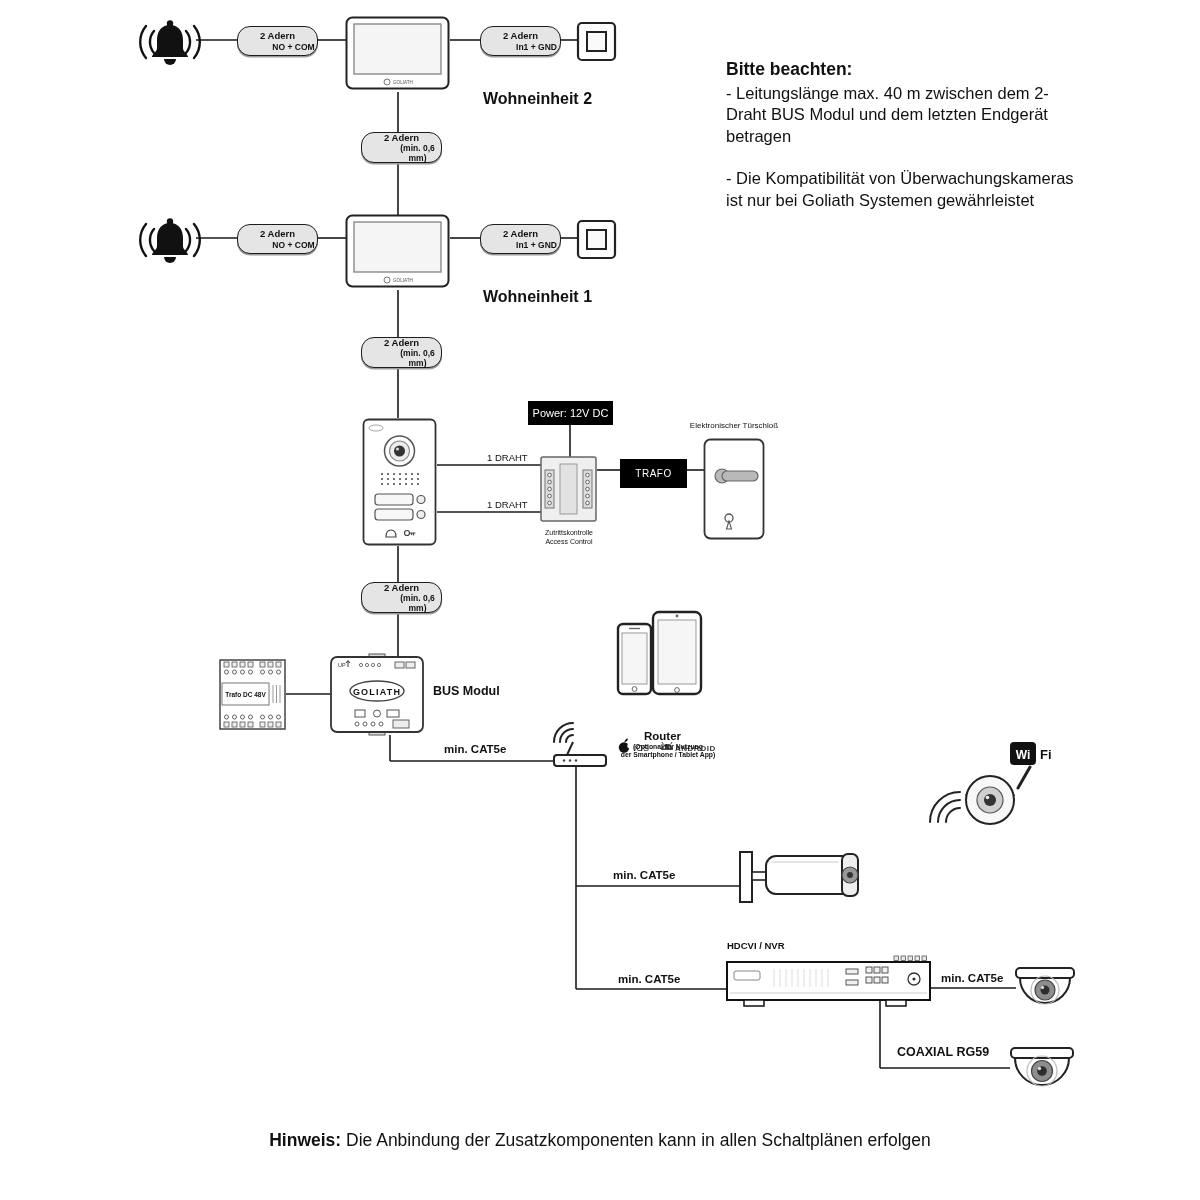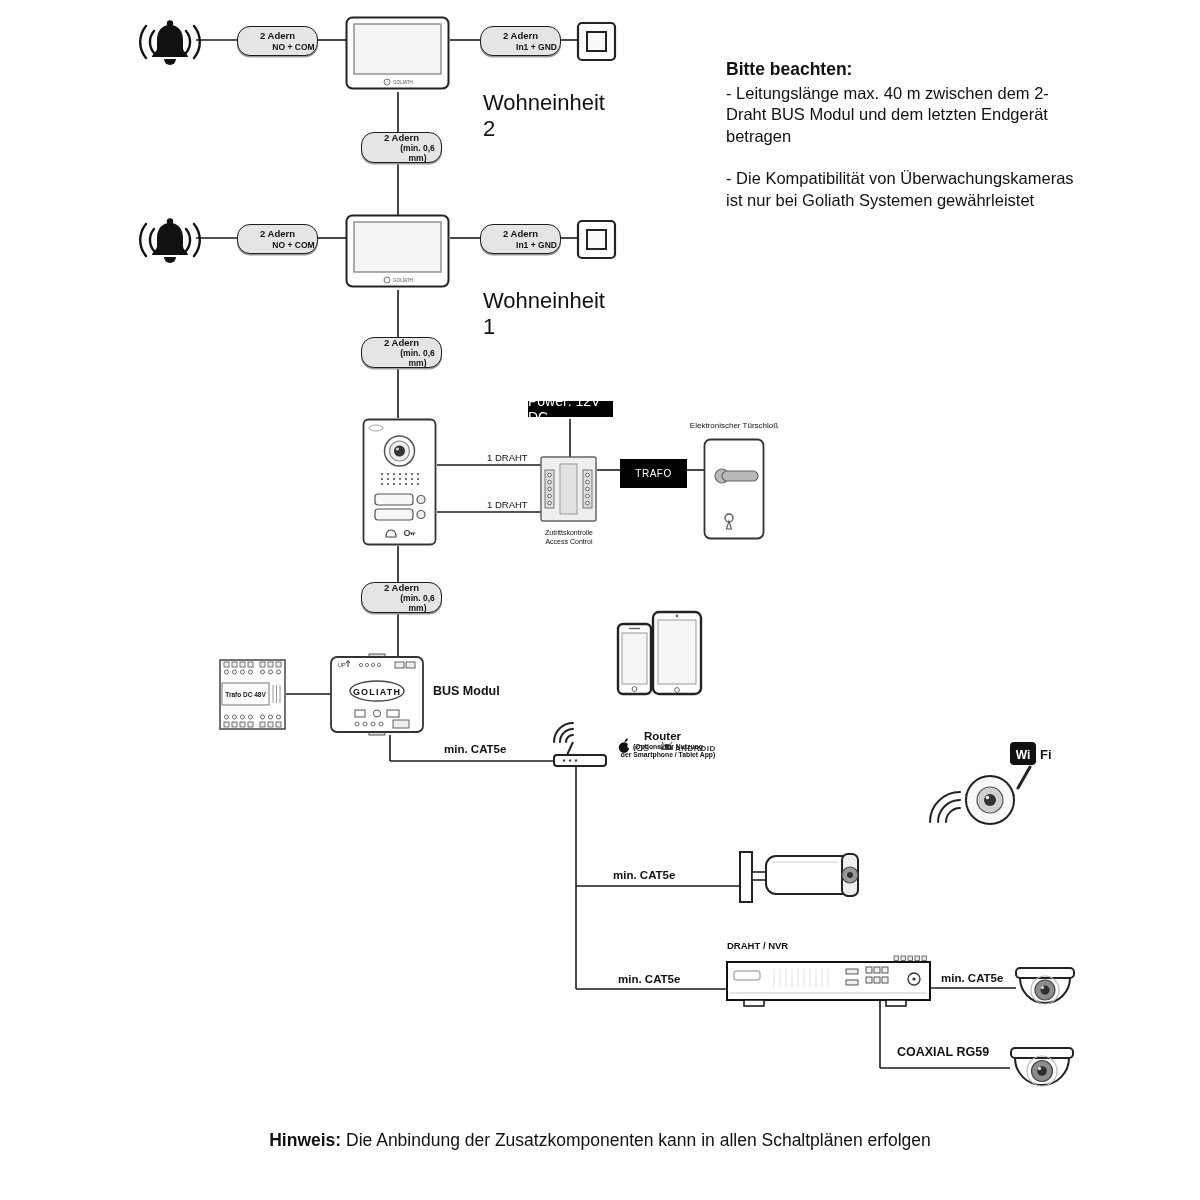--- a/index.html
+++ b/index.html
@@ -5,21 +5,21 @@
   html,body{margin:0;padding:0;background:#fff;}
   #stage{position:relative;width:1200px;height:1200px;font-family:"Liberation Sans",sans-serif;color:#111;overflow:hidden;background:#fff;}
   svg{display:block;overflow:visible;}
   svg text{font-family:"Liberation Sans",sans-serif;}
   .comp{position:absolute;z-index:2;}
   .lines{position:absolute;left:0;top:0;z-index:1;}
   .pill{position:absolute;background:#e5e5e5;border:1.6px solid #1d1d1d;border-radius:13px;box-shadow:0 1.5px 0 #9b9b9b;
         display:flex;flex-direction:column;align-items:center;justify-content:center;z-index:3;text-align:center;}
   .pill .l1{font-size:9.5px;font-weight:bold;line-height:1.2;}
   .pill .l2{font-size:8.5px;font-weight:bold;line-height:1.2;margin-left:32px;}
-  .unit-label{position:absolute;font-size:22px;z-index:2;}
+  .unit-label{position:absolute;font-size:16px;z-index:2;font-weight:bold;}
   .cat5{position:absolute;font-size:11.5px;font-weight:bold;z-index:3;white-space:nowrap;}
   .draht{position:absolute;font-size:9.5px;z-index:3;white-space:nowrap;}
   .blackbox{position:absolute;background:#000;color:#fff;display:flex;align-items:center;justify-content:center;z-index:3;}
   .tinycap{position:absolute;z-index:3;text-align:center;line-height:1.25;}
   #notes{position:absolute;left:726px;top:50px;width:350px;font-size:16.5px;line-height:1.3;z-index:2;}
   #notes .nh{font-weight:bold;font-size:17.5px;margin:8px 0 2px 0;}
   #notes p{margin:0 0 21px 0;}
   #footer{position:absolute;left:0;top:1130px;width:1200px;text-align:center;font-size:17.5px;z-index:2;}
   .b{font-weight:bold;}
 </style>
@@ -197,21 +197,21 @@
       <rect x="13" y="76" width="38" height="11" rx="3" fill="#f7f7f7" stroke="#555" stroke-width="1.2"></rect>
       <circle cx="59" cy="81.5" r="4" fill="#eee" stroke="#555" stroke-width="1.2"></circle>
       <rect x="13" y="91" width="38" height="11" rx="3" fill="#f7f7f7" stroke="#555" stroke-width="1.2"></rect>
       <circle cx="59" cy="96.5" r="4" fill="#eee" stroke="#555" stroke-width="1.2"></circle>
       <path d="M29,112 c-4,0-5,4-5,7 h10 c0-3-1-7-5-7 z" fill="none" stroke="#444" stroke-width="1.2"></path>
       <circle cx="45" cy="115" r="2.5" fill="none" stroke="#444" stroke-width="1.2"></circle>
       <path d="M47.5,115 h6 m-2,0 v2.5 m-2,-2.5 v2" stroke="#444" stroke-width="1.2" fill="none"></path>
     </svg>
   </div>
 
-  <div class="blackbox" style="left:528px;top:401px;width:85px;height:16px;font-size:14px;">Power: 12V DC</div>
+  <div class="blackbox" style="left:528px;top:401px;width:85px;height:24px;font-size:11px;">Power: 12V DC</div>
   <div class="draht" style="left:487px;top:452px;">1 DRAHT</div>
   <div class="draht" style="left:487px;top:499px;">1 DRAHT</div>
 
   <div class="comp" style="left:540px;top:456px;width:57px;height:66px;">
     <svg width="57" height="66" viewBox="0 0 57 66">
       <rect x="1" y="1" width="55" height="64" rx="2" fill="#efefef" stroke="#666" stroke-width="1.5"></rect>
       <rect x="20" y="8" width="17" height="50" fill="#e2e2e2" stroke="#999" stroke-width="1"></rect>
       <rect x="5" y="14" width="9" height="38" fill="#dcdcdc" stroke="#777" stroke-width="1"></rect>
       <rect x="43" y="14" width="9" height="38" fill="#dcdcdc" stroke="#777" stroke-width="1"></rect>
       <g fill="#fff" stroke="#555" stroke-width="0.9">
@@ -410,21 +410,21 @@
       <rect x="14" y="26" width="14" height="8" fill="#fff" stroke="#222" stroke-width="1.6"></rect>
       <rect x="28" y="10" width="86" height="38" rx="10" fill="#fff" stroke="#222" stroke-width="2"></rect>
       <rect x="104" y="8" width="16" height="42" rx="6" fill="#eee" stroke="#222" stroke-width="2"></rect>
       <circle cx="112" cy="29" r="8" fill="#999" stroke="#444" stroke-width="1.2"></circle>
       <circle cx="112" cy="29" r="3" fill="#333"></circle>
       <line x1="34" y1="16" x2="100" y2="16" stroke="#ccc" stroke-width="1.2"></line>
     </svg>
   </div>
   <div class="cat5" style="left:613px;top:869px;">min. CAT5e</div>
 
-  <div class="cat5" style="left:727px;top:940px;font-size:9.5px;">DRAHT / NVR</div>
+  <div class="cat5" style="left:727px;top:940px;font-size:9.5px;">HDCVI / NVR</div>
   <div class="comp" style="left:726px;top:956px;width:205px;height:52px;">
     <svg width="205" height="52" viewBox="0 0 205 52">
       <g fill="#e8e8e8" stroke="#555" stroke-width="0.8">
         <rect x="168" y="0" width="4.5" height="4.5"></rect>
           <rect x="175" y="0" width="4.5" height="4.5"></rect>
           <rect x="182" y="0" width="4.5" height="4.5"></rect>
           <rect x="189" y="0" width="4.5" height="4.5"></rect>
           <rect x="196" y="0" width="4.5" height="4.5"></rect>
       </g>
       <rect x="1" y="6" width="203" height="38" fill="#fff" stroke="#111" stroke-width="2"></rect>

